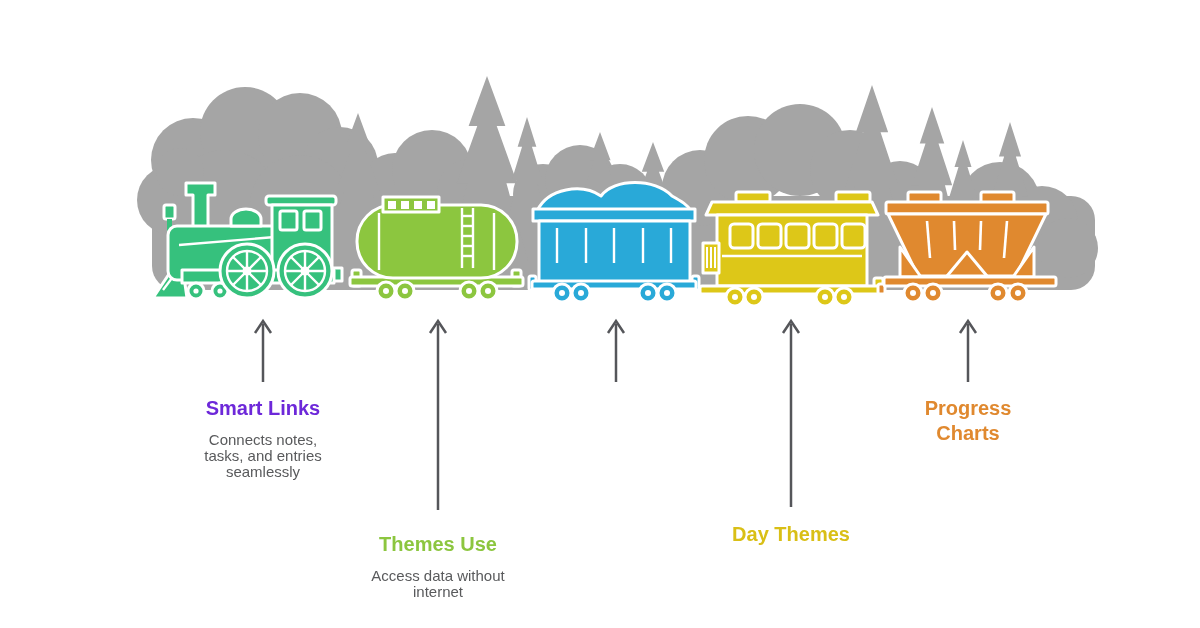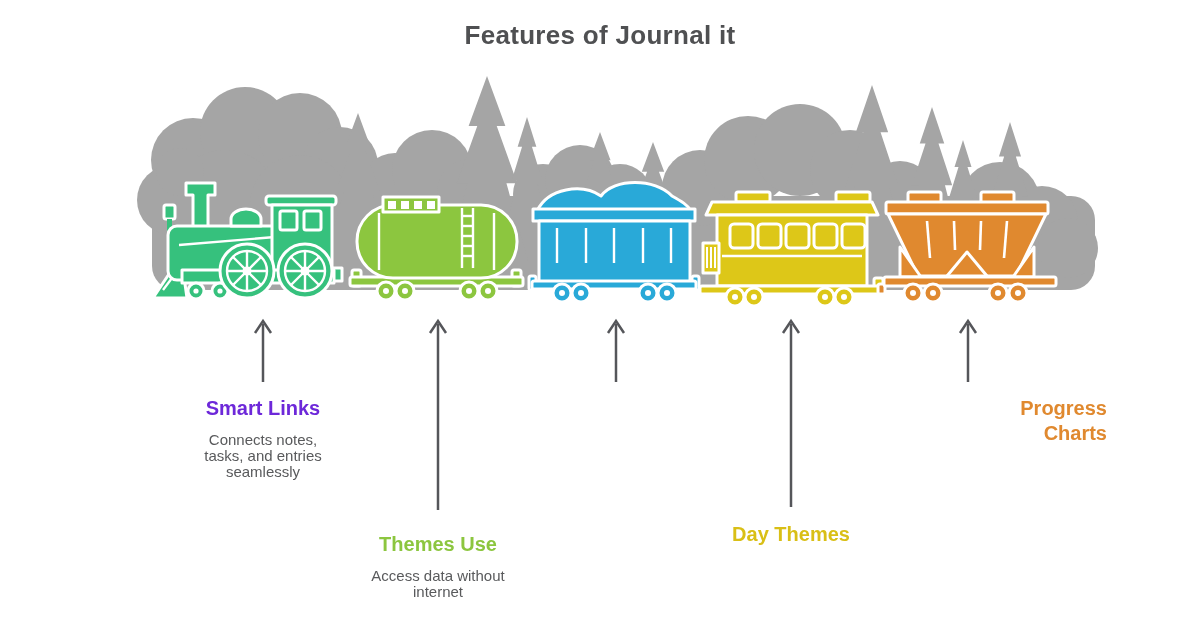--- a/index.html
+++ b/index.html
@@ -13,28 +13,27 @@
     font-size:26px;font-weight:bold;color:#4f5052;letter-spacing:.3px;white-space:nowrap;
   }
   .scene-svg{position:absolute;left:0;top:0;width:1200px;height:628px;}
   .feature{position:absolute;transform:translateX(-50%);text-align:center;}
   .feature .label{font-size:20px;font-weight:bold;white-space:pre-line;line-height:25px;}
   .feature .desc{font-size:15px;color:#595a5c;white-space:pre-line;line-height:16px;margin-top:11px;}
   .f-smart{left:263px;top:396px;width:190px;}
   .f-offline{left:438px;top:532px;width:200px;}
   .f-safe{left:616px;top:396px;width:190px;}
   .f-day{left:791px;top:522px;width:200px;}
-  .f-progress{left:1012px;top:396px;width:190px;text-align:right;}
+  .f-progress{left:968px;top:396px;width:190px;}
 </style>
 </head>
 <body>
 
 <div class="stage">
 
-  <div class="title">Features of Journal it</div>
 
   <svg class="scene-svg" viewBox="0 0 1200 628">
     <defs>
       <path id="pineP" d="M0 0 L17 27 L9 27 L28 58 L18 58 L38 100 L-38 100 L-18 58 L-28 58 L-9 27 L-17 27 Z"></path>
     </defs>
 
     <g fill="#a5a5a5">
       <rect x="152" y="196" width="943" height="94" rx="24"></rect>
 
       <circle cx="193" cy="160" r="42"></circle>

